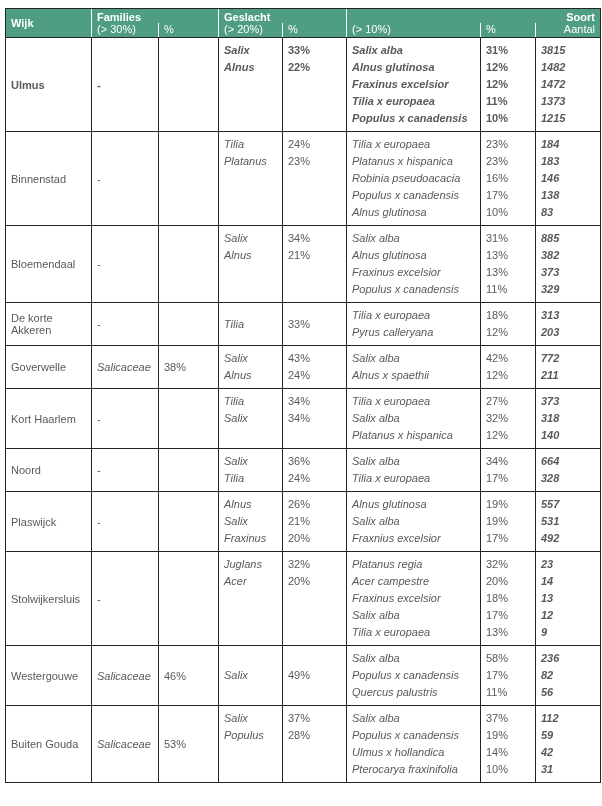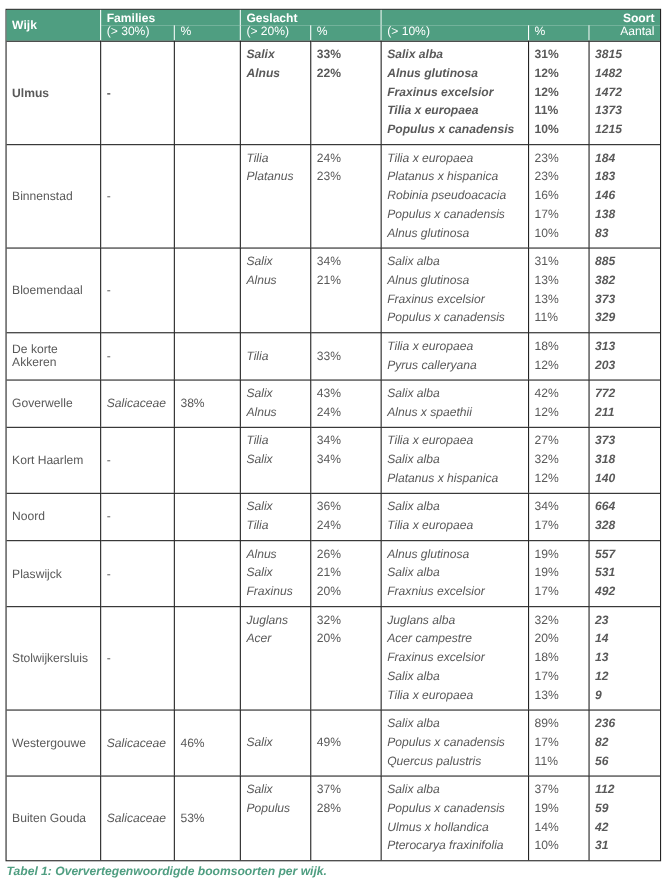--- a/index.html
+++ b/index.html
@@ -300,21 +300,21 @@
     <td class="c-fampct"></td>
     <td class="c-genus top">
             <div class="line">Juglans</div>
             <div class="line">Acer</div>
           </td>
     <td class="c-genuspct top">
             <div class="line">32%</div>
             <div class="line">20%</div>
           </td>
     <td class="c-species top">
-            <div class="line">Juglans alba</div>
+            <div class="line">Platanus regia</div>
             <div class="line">Acer campestre</div>
             <div class="line">Fraxinus excelsior</div>
             <div class="line">Salix alba</div>
             <div class="line">Tilia x europaea</div>
           </td>
     <td class="c-speciespct top">
             <div class="line">32%</div>
             <div class="line">20%</div>
             <div class="line">18%</div>
             <div class="line">17%</div>
@@ -337,21 +337,21 @@
           </td>
     <td class="c-genuspct">
             <div class="line">49%</div>
           </td>
     <td class="c-species top">
             <div class="line">Salix alba</div>
             <div class="line">Populus x canadensis</div>
             <div class="line">Quercus palustris</div>
           </td>
     <td class="c-speciespct top">
-            <div class="line">89%</div>
+            <div class="line">58%</div>
             <div class="line">17%</div>
             <div class="line">11%</div>
           </td>
     <td class="c-aantal top">
             <div class="line">236</div>
             <div class="line">82</div>
             <div class="line">56</div>
           </td>
   </tr>
         <tr>
@@ -381,15 +381,14 @@
     <td class="c-aantal top">
             <div class="line">112</div>
             <div class="line">59</div>
             <div class="line">42</div>
             <div class="line">31</div>
           </td>
   </tr>
       </tbody>
   </table>
 
-  <div class="caption">Tabel 1: Oververtegenwoordigde boomsoorten per wijk.</div>
 
 </div>
 
 </body></html>

